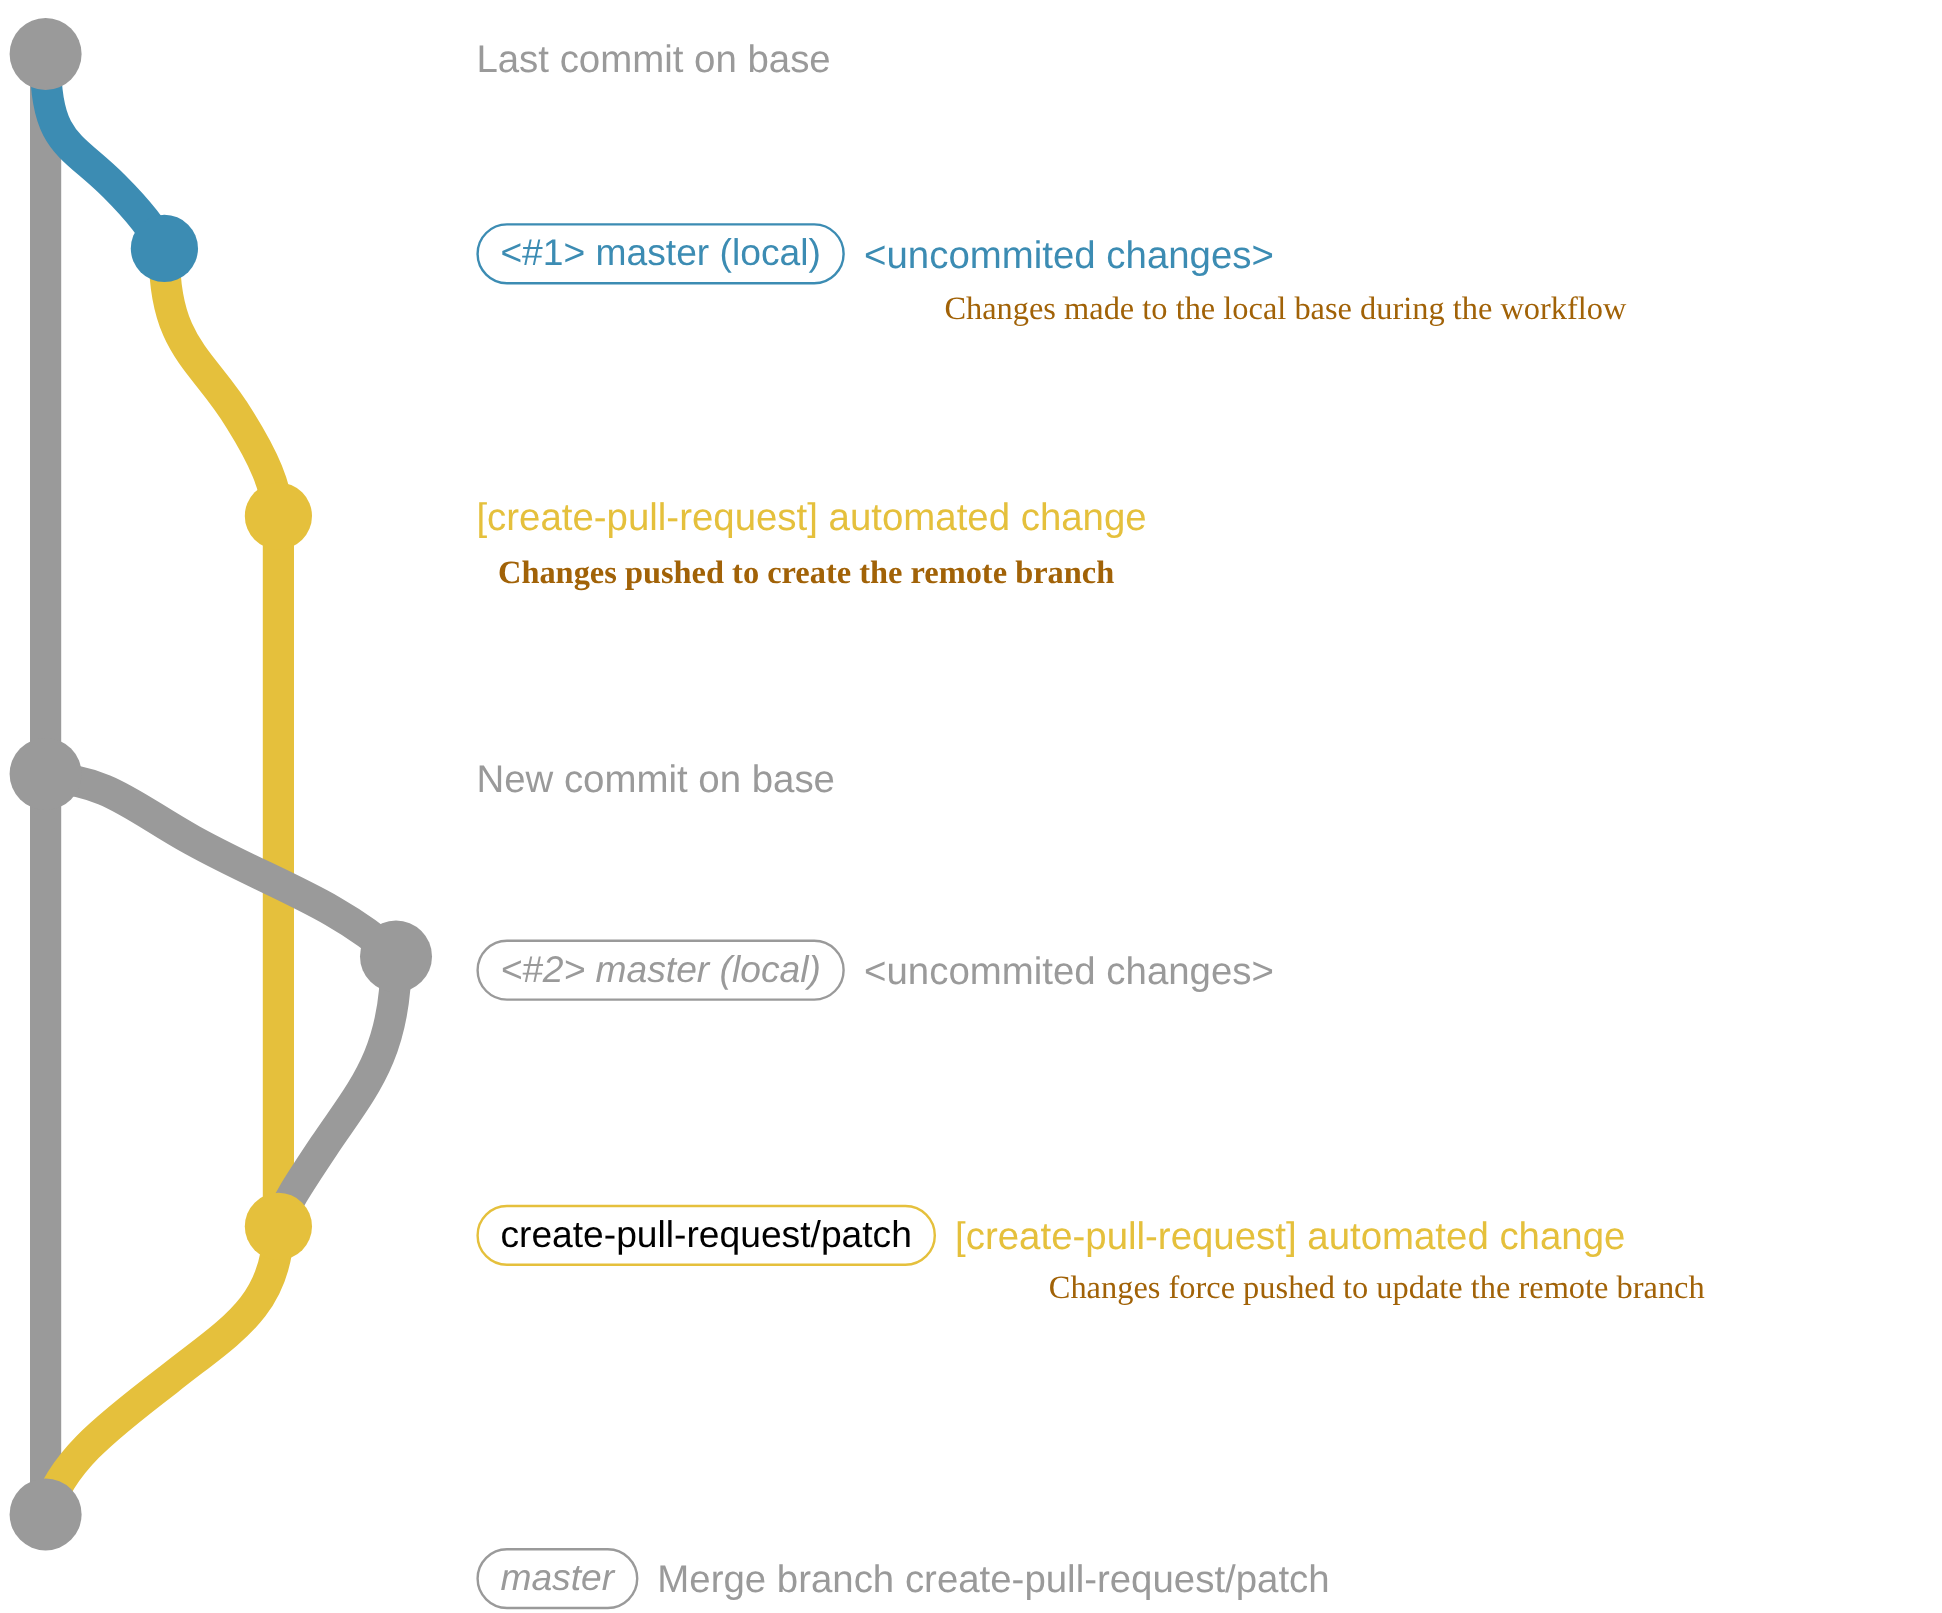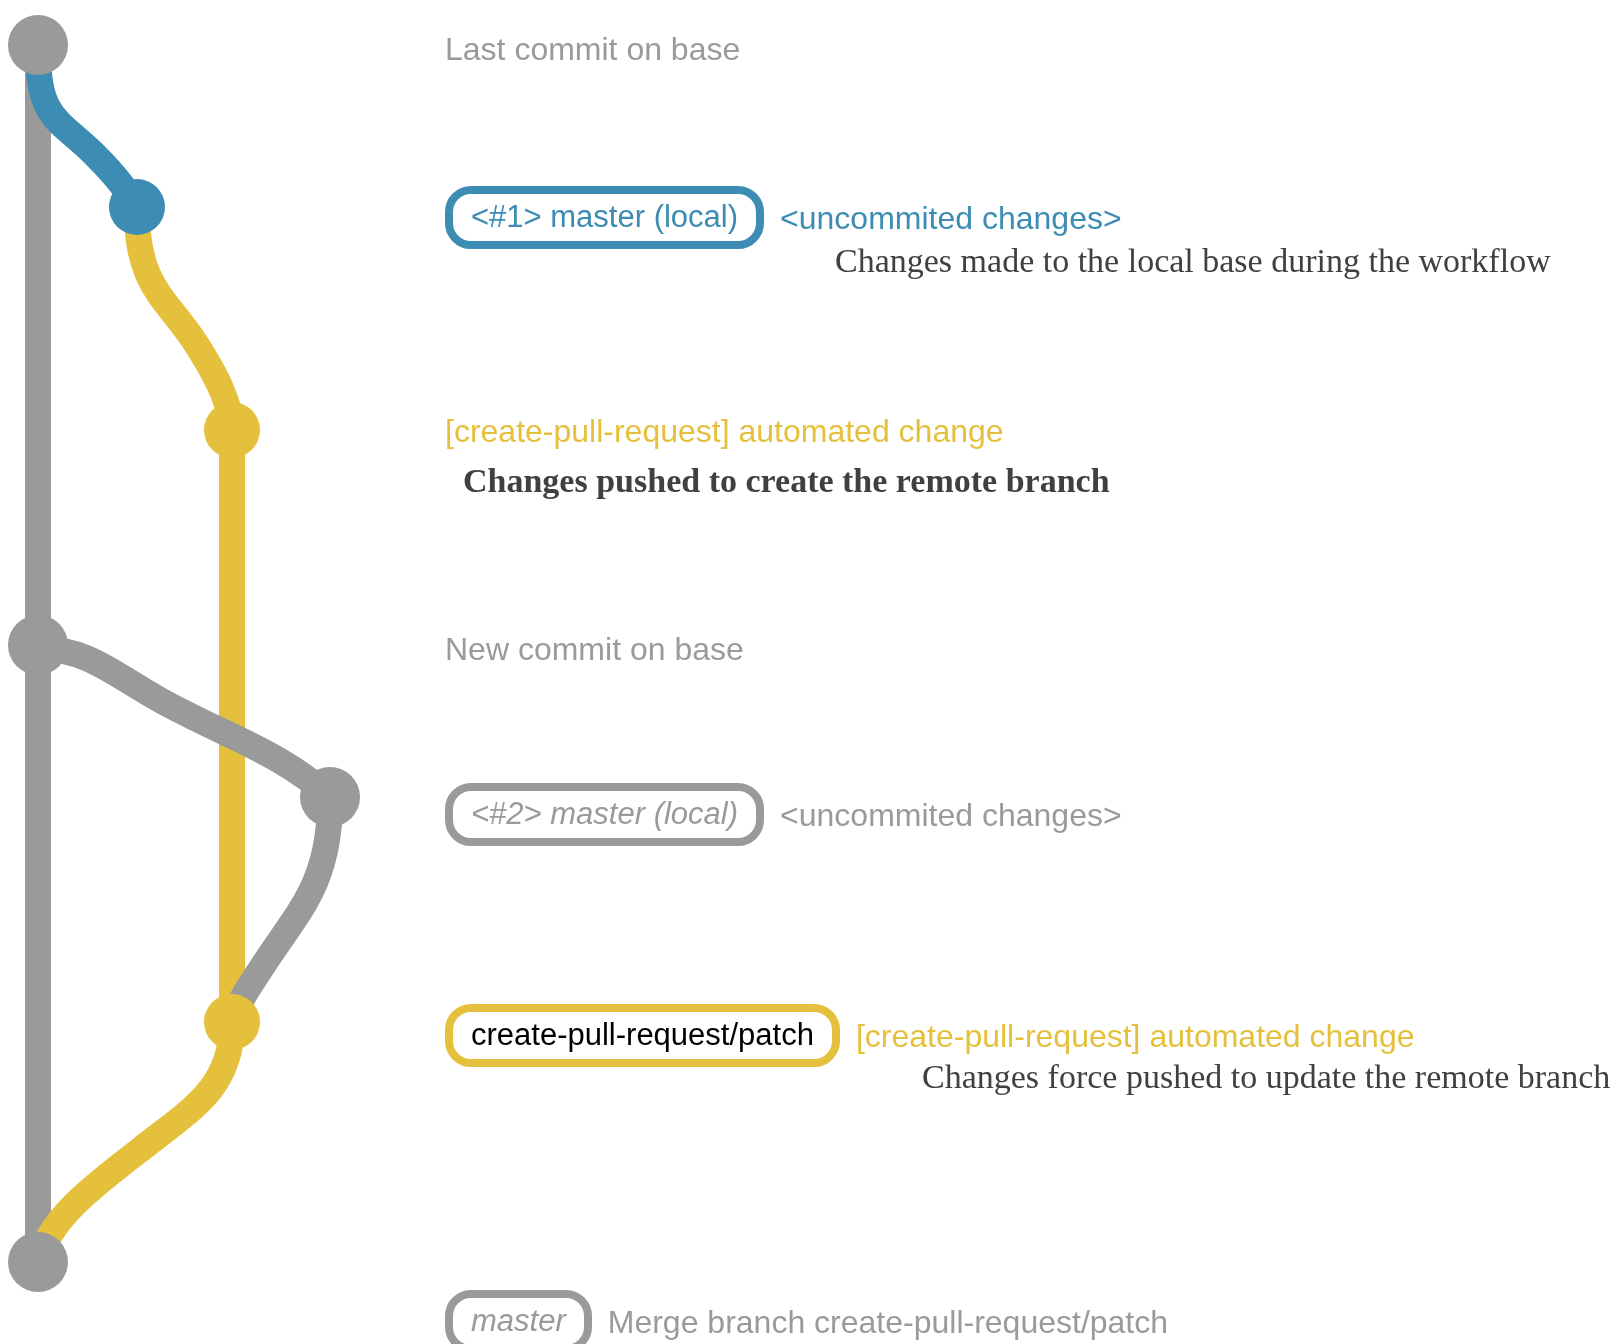--- a/index.html
+++ b/index.html
@@ -27,38 +27,37 @@
     top: 0;
     width: 1618px;
     height: 1344px;
   }
   .text-layer {
     position: absolute;
     left: 0;
     top: 0;
     width: 1334px;
     height: 1344px;
-    margin-left: 48px;
   }
 
   
   .row {
     position: absolute;
     display: flex;
     align-items: center;
     white-space: nowrap;
   }
 
   
   .chip {
     display: inline-flex;
     align-items: center;
     justify-content: center;
     box-sizing: border-box;
-    border: 8px solid #000000;
+    border: 2px solid #000000;
     border-radius: 26px;
     padding: 7px 18px 9px 18px;
     font-size: 31px;
     line-height: 1;
     color: #9a9a9a;
     background: #ffffff;
     font-family: "Liberation Sans", sans-serif;
   }
   .chip.blue { border-color: #3c8cb3; color: #3c8cb3; }
   .chip.yellow { border-color: #e5c03c; color: #000000; }
@@ -74,23 +73,23 @@
   }
   .subject.blue { color: #3c8cb3; }
   .subject.yellow { color: #e5c03c; }
   .subject.gray { color: #9a9a9a; }
   .subject.nochip { margin-left: 0; }
 
   
   .note {
     position: absolute;
     font-family: "Liberation Serif", "DejaVu Serif", serif;
-    font-size: 34px;
+    font-size: 27px;
     line-height: 1;
-    color: #404040;
+    color: #a16207;
     white-space: nowrap;
   }
 </style>
 </head>
 <body>
 
 <div class="stage">
 
   <svg class="graph-layer" viewBox="0 0 1618 1344" width="1618" height="1344" aria-hidden="true">
 

